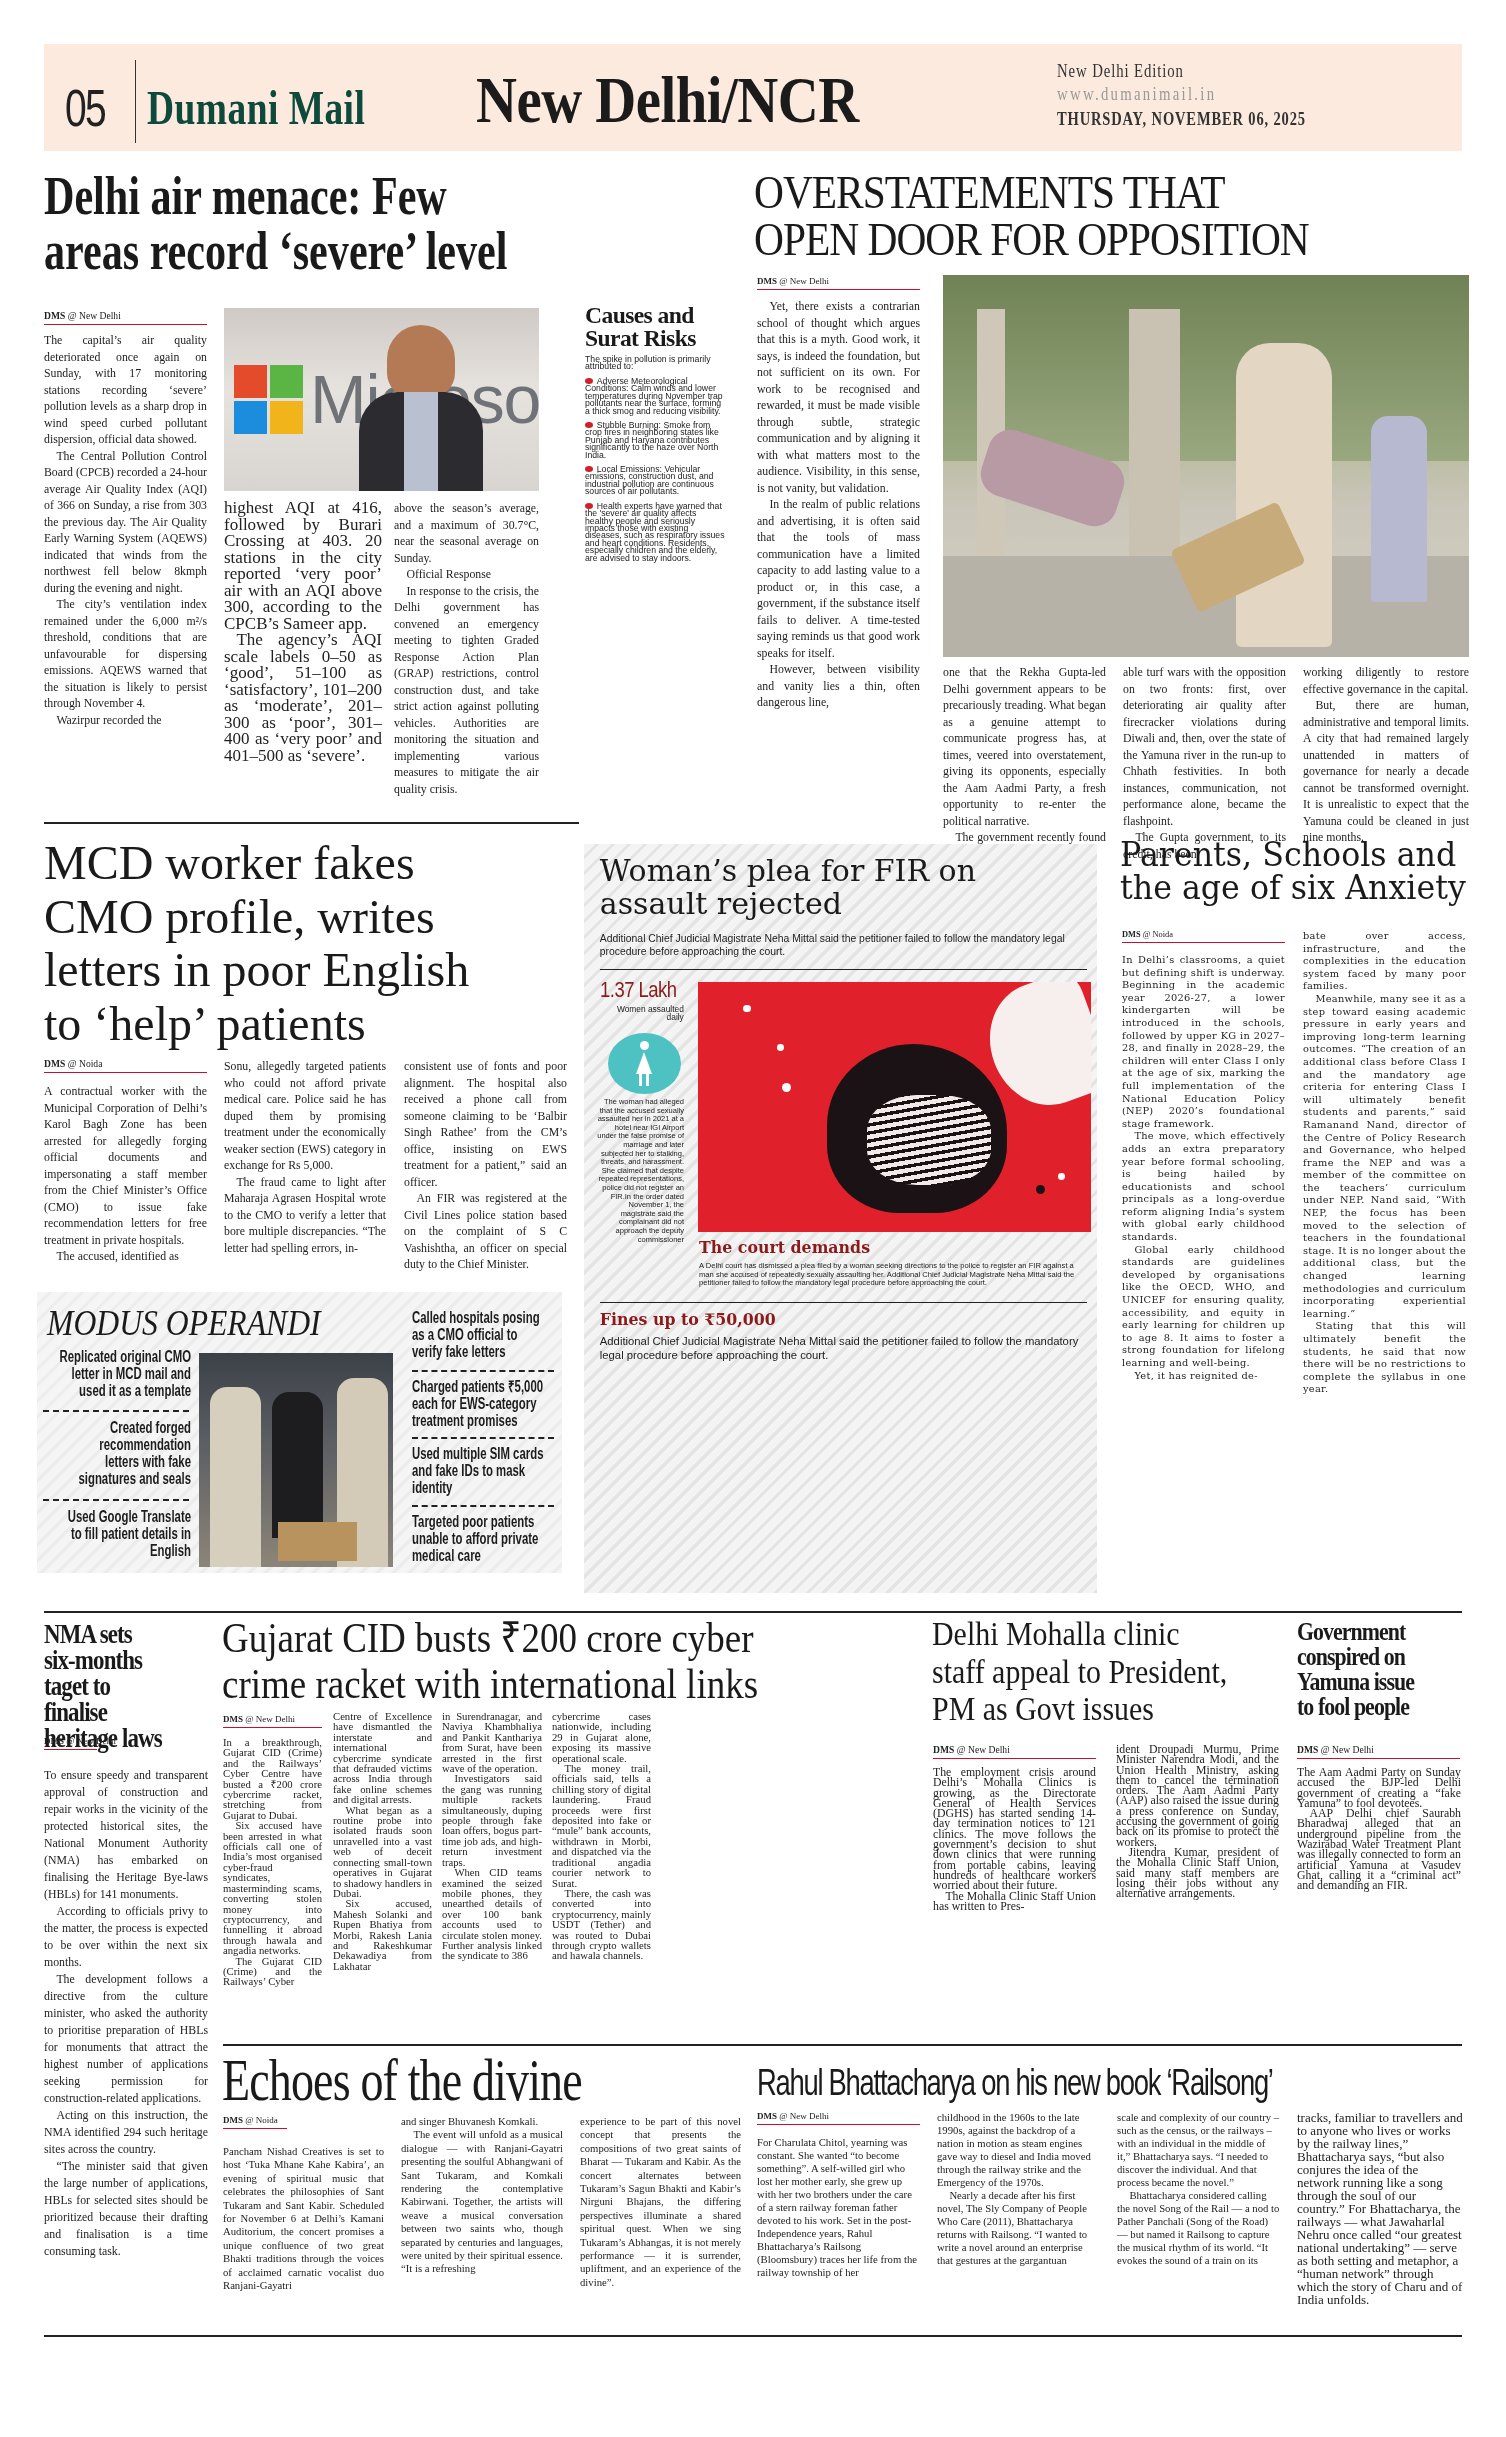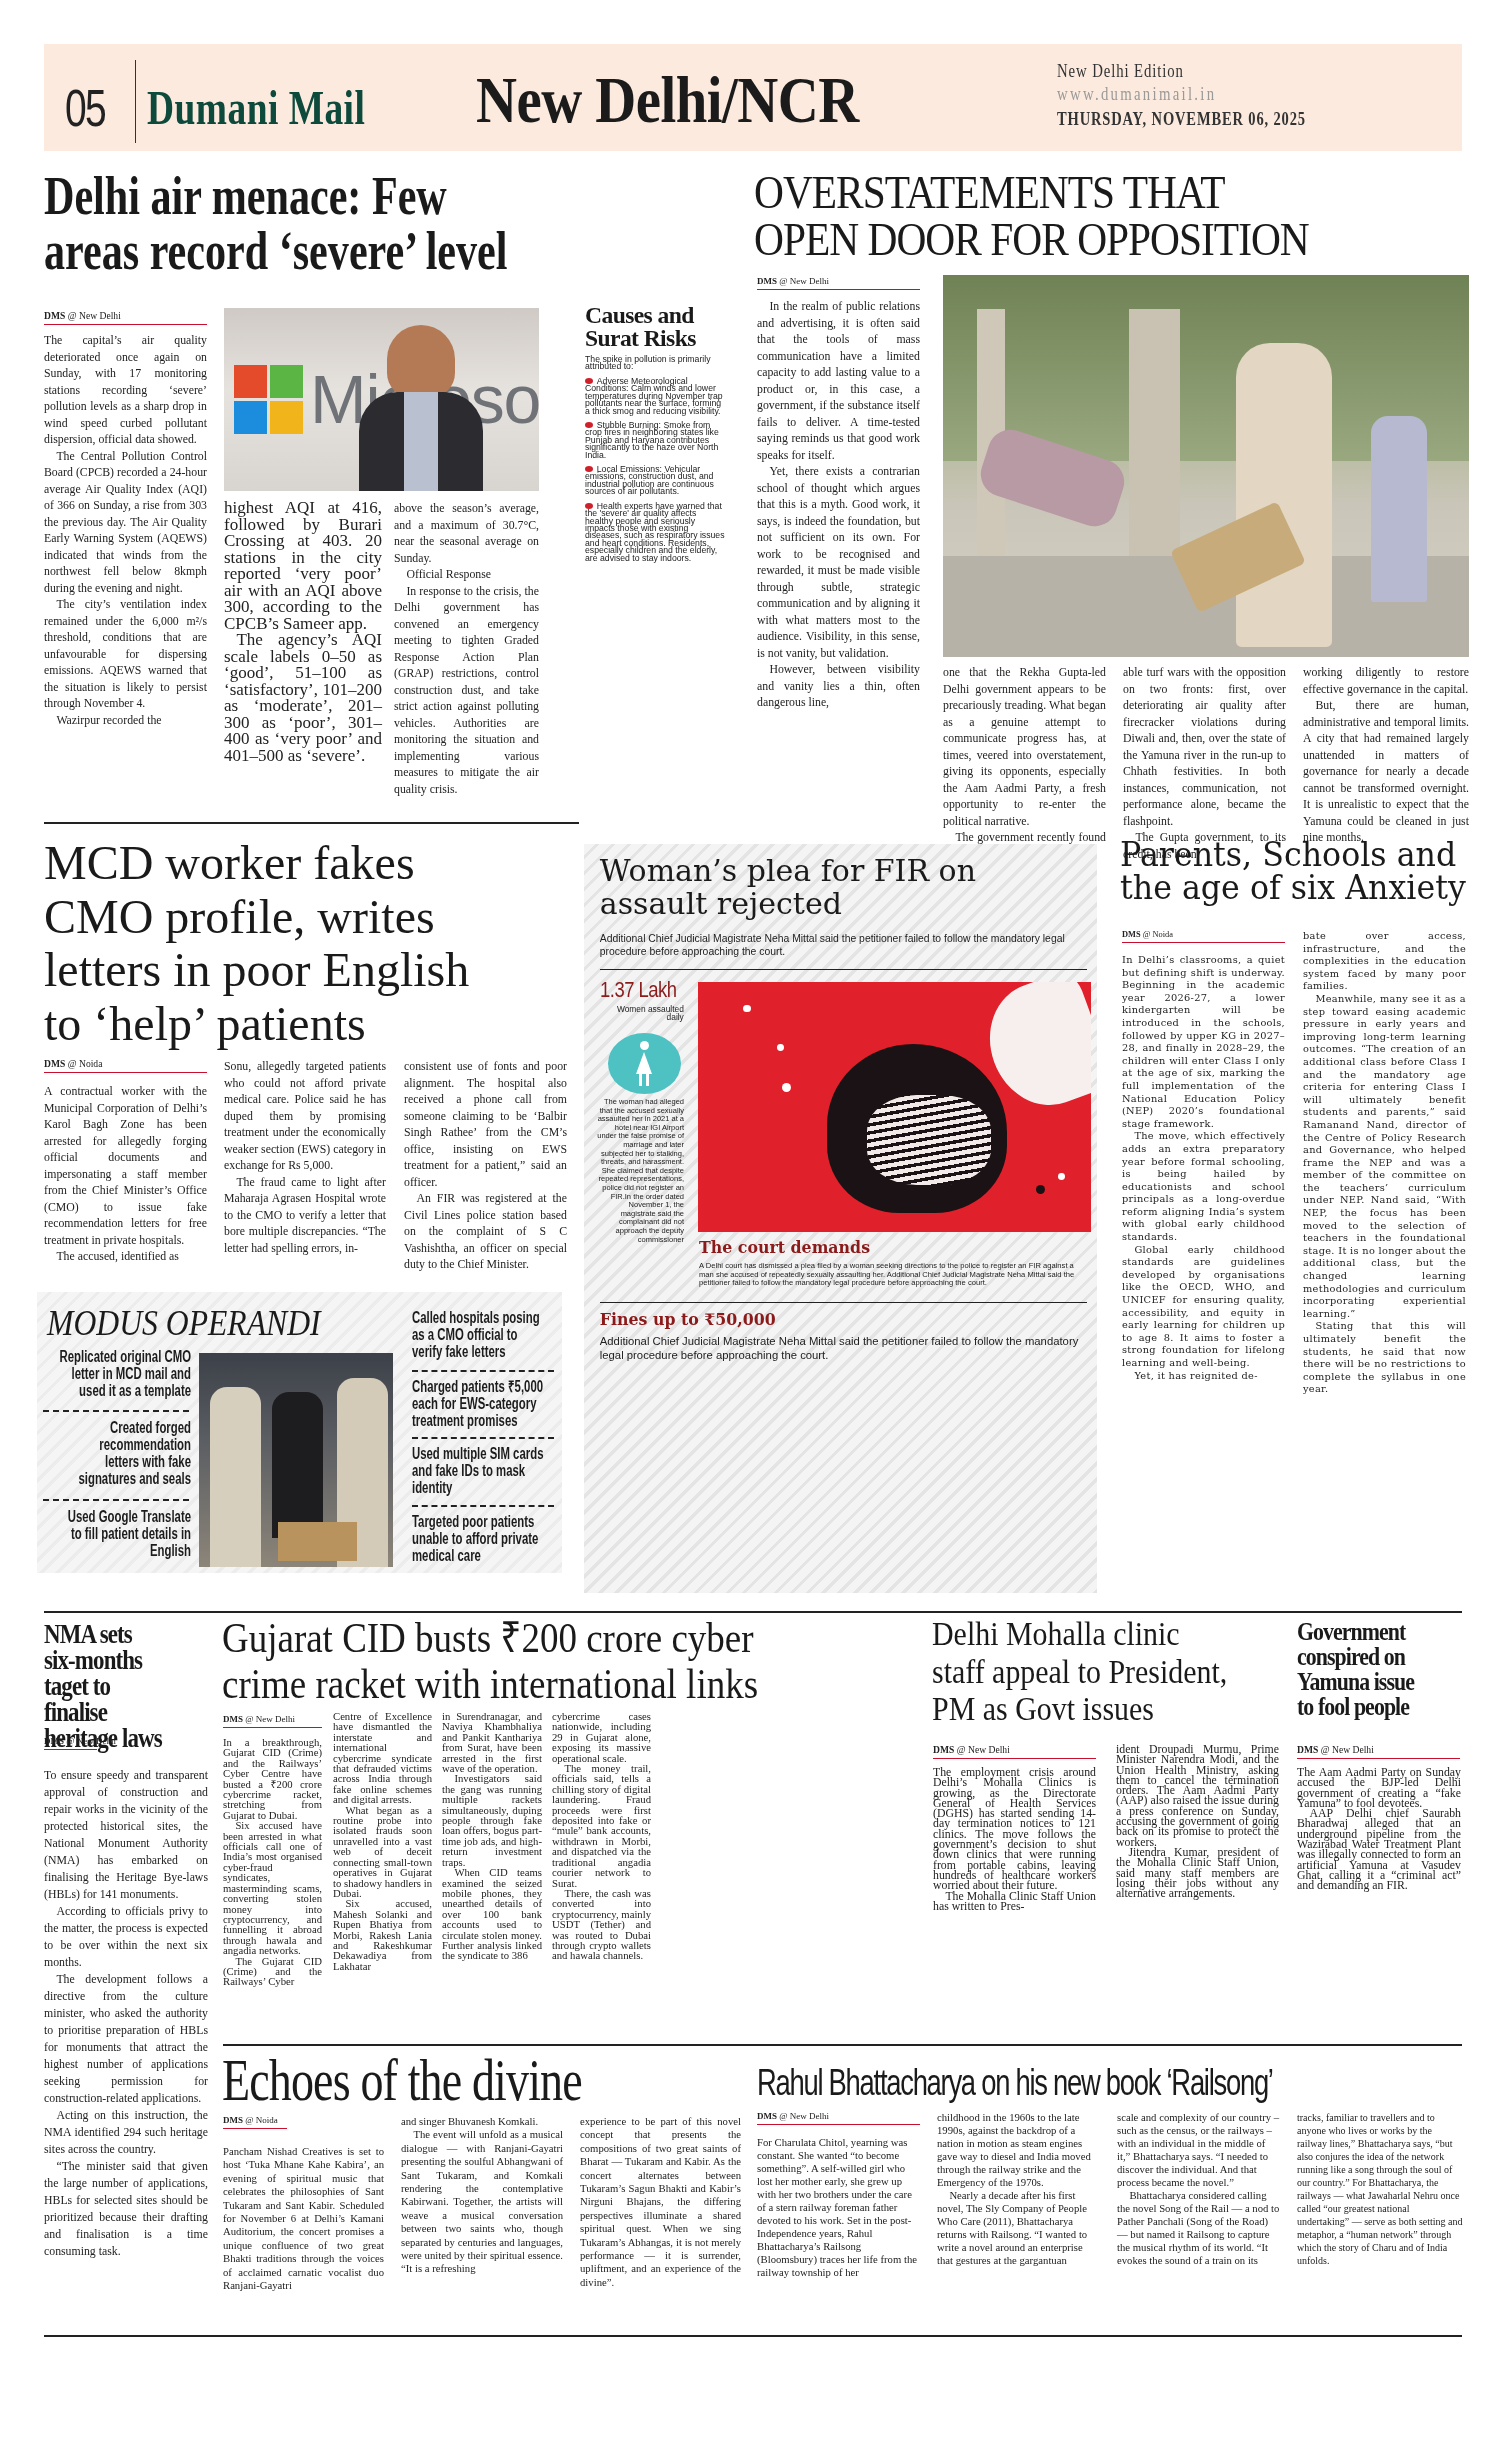--- a/index.html
+++ b/index.html
@@ -110,22 +110,22 @@
 </section>
 
 <section>
   <div class="abs hl-light" style="left:754px;top:169px;font-size:46px;line-height:47px;transform:scaleX(0.9);letter-spacing:-1.1px;">OVERSTATEMENTS THAT</div>
   <div class="abs hl-light" style="left:754px;top:216px;font-size:46px;line-height:47px;transform:scaleX(0.9);letter-spacing:-1.1px;">OPEN DOOR FOR OPPOSITION</div>
 
   <div class="abs byline" style="left:757px;top:276px;width:163px;font-size:9px;">
     <b>DMS</b> <span>@ New Delhi</span>
   </div>
   <div class="col" style="left:757px;top:298px;width:163px;font-size:11.8px;line-height:16.5px;">
+    <p>Yet, there exists a contrarian school of thought which argues that this is a myth. Good work, it says, is indeed the foundation, but not sufficient on its own. For work to be recognised and rewarded, it must be made visible through subtle, strategic communication and by aligning it with what matters most to the audience. Visibility, in this sense, is not vanity, but validation.</p>
     <p>In the realm of public relations and advertising, it is often said that the tools of mass communication have a limited capacity to add lasting value to a product or, in this case, a government, if the substance itself fails to deliver. A time-tested saying reminds us that good work speaks for itself.</p>
-    <p>Yet, there exists a contrarian school of thought which argues that this is a myth. Good work, it says, is indeed the foundation, but not sufficient on its own. For work to be recognised and rewarded, it must be made visible through subtle, strategic communication and by aligning it with what matters most to the audience. Visibility, in this sense, is not vanity, but validation.</p>
     <p>However, between visibility and vanity lies a thin, often dangerous line,</p>
   </div>
 
   <div class="photo photo-sweep" style="left:943px;top:275px;width:526px;height:382px;">
     <div class="abs" style="left:0;top:0;width:526px;height:186px;background:linear-gradient(180deg,#6f8255 0%,#9aa880 100%);"></div>
     <div class="abs" style="left:186px;top:34px;width:51px;height:338px;background:#c9c2b3;"></div>
     <div class="abs" style="left:34px;top:34px;width:28px;height:315px;background:#cfc8b9;"></div>
     <div class="abs" style="left:0;top:281px;width:526px;height:101px;background:#b7b2a7;"></div>
     <div class="abs" style="left:39px;top:169px;width:141px;height:68px;background:#b79aa3;border-radius:22.5px;transform:rotate(18deg);"></div>
     <div class="abs" style="left:293px;top:68px;width:96px;height:304px;background:#e3d6c2;border-radius:34px 34px 5.6px 5.6px;"></div>
@@ -369,19 +369,19 @@
     <p class="first">For Charulata Chitol, yearning was constant. She wanted “to become something”. A self-willed girl who lost her mother early, she grew up with her two brothers under the care of a stern railway foreman father devoted to his work. Set in the post-Independence years, Rahul Bhattacharya’s Railsong (Bloomsbury) traces her life from the railway township of her</p>
   </div>
   <div class="col" style="left:937px;top:2111px;width:163px;font-size:10.7px;line-height:13px;text-align:left;">
     <p class="first">childhood in the 1960s to the late 1990s, against the backdrop of a nation in motion as steam engines gave way to diesel and India moved through the railway strike and the Emergency of the 1970s.</p>
     <p>Nearly a decade after his first novel, The Sly Company of People Who Care (2011), Bhattacharya returns with Railsong. “I wanted to write a novel around an enterprise that gestures at the gargantuan</p>
   </div>
   <div class="col" style="left:1117px;top:2111px;width:163px;font-size:10.7px;line-height:13px;text-align:left;">
     <p class="first">scale and complexity of our country – such as the census, or the railways – with an individual in the middle of it,” Bhattacharya says. “I needed to discover the individual. And that process became the novel.”</p>
     <p>Bhattacharya considered calling the novel Song of the Rail — a nod to Pather Panchali (Song of the Road) — but named it Railsong to capture the musical rhythm of its world. “It evokes the sound of a train on its</p>
   </div>
-  <div class="col" style="left:1297px;top:2111px;width:166px;font-size:10px;line-height:13px;text-align:left;">
+  <div class="col" style="left:1297px;top:2111px;width:166px;font-size:13px;line-height:13px;text-align:left;">
     <p class="first">tracks, familiar to travellers and to anyone who lives or works by the railway lines,” Bhattacharya says, “but also conjures the idea of the network running like a song through the soul of our country.” For Bhattacharya, the railways — what Jawaharlal Nehru once called “our greatest national undertaking” — serve as both setting and metaphor, a “human network” through which the story of Charu and of India unfolds.</p>
   </div>
 </section>
 
 <div class="rule" style="left:44px;top:2335px;width:1418px;height:1.7px;"></div>
 
 
 </body></html>

